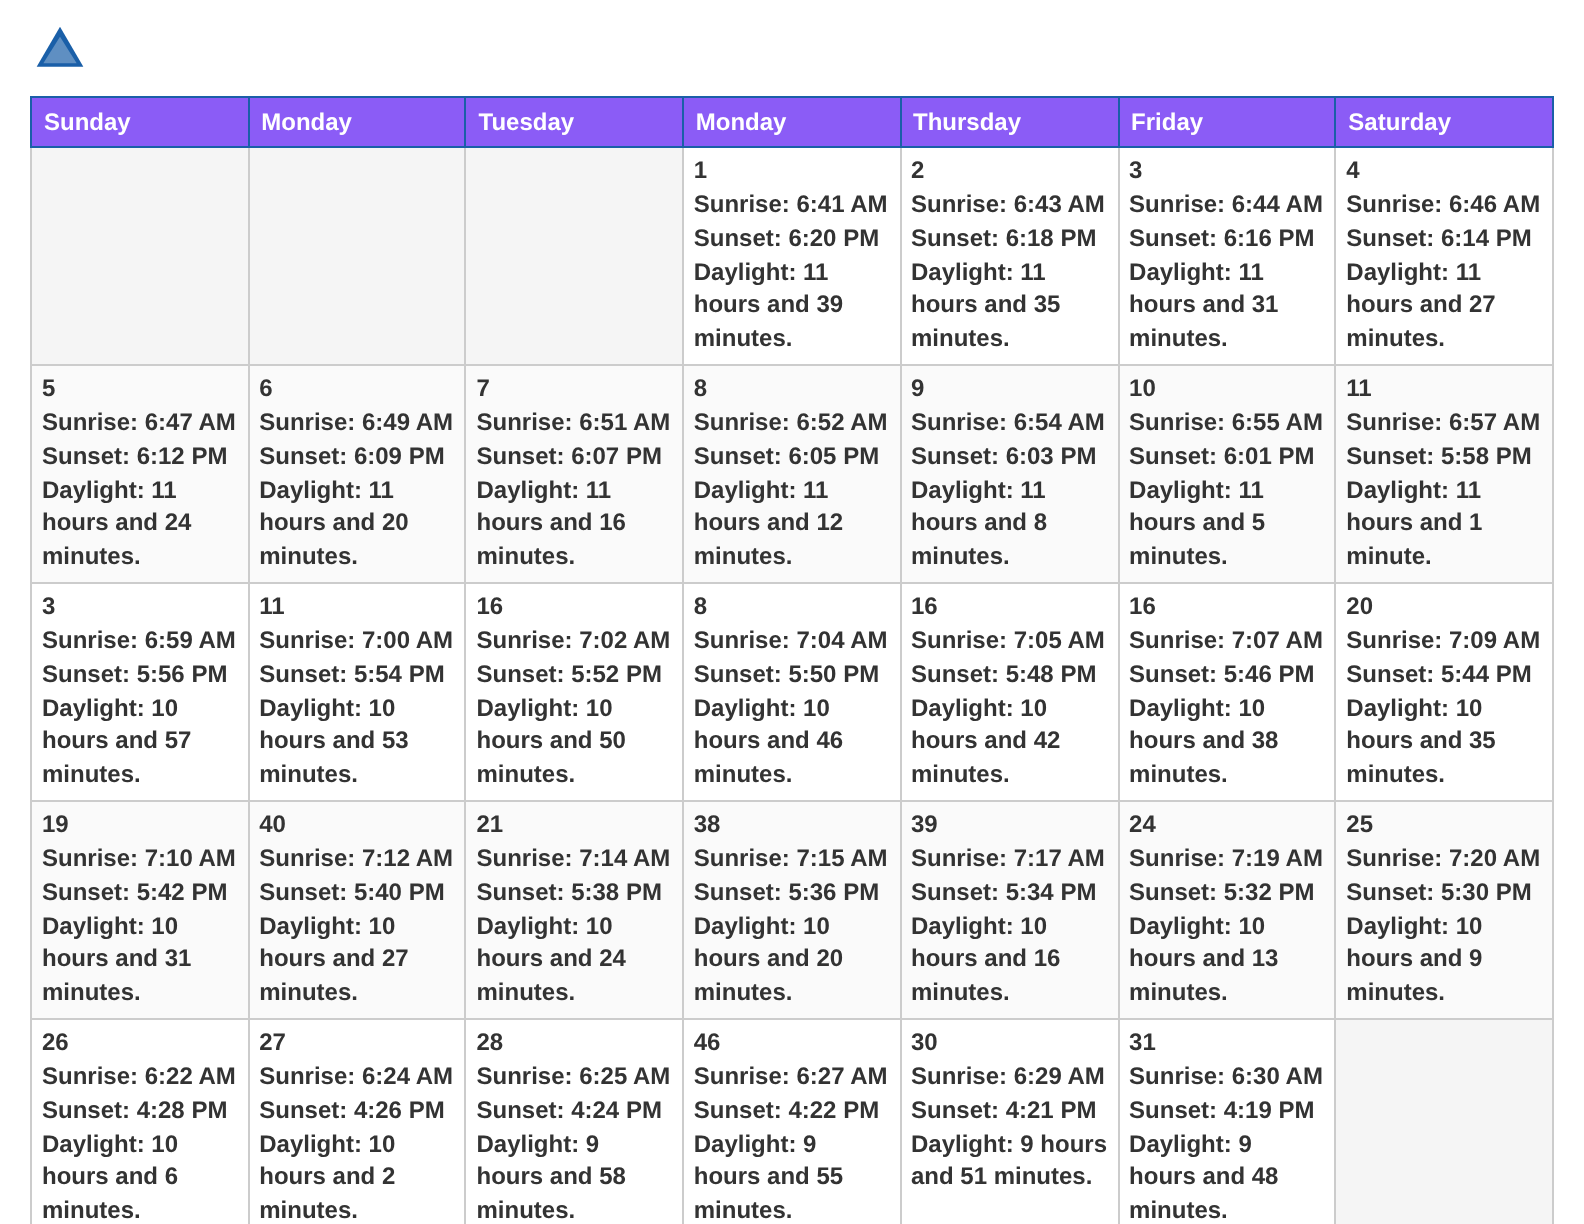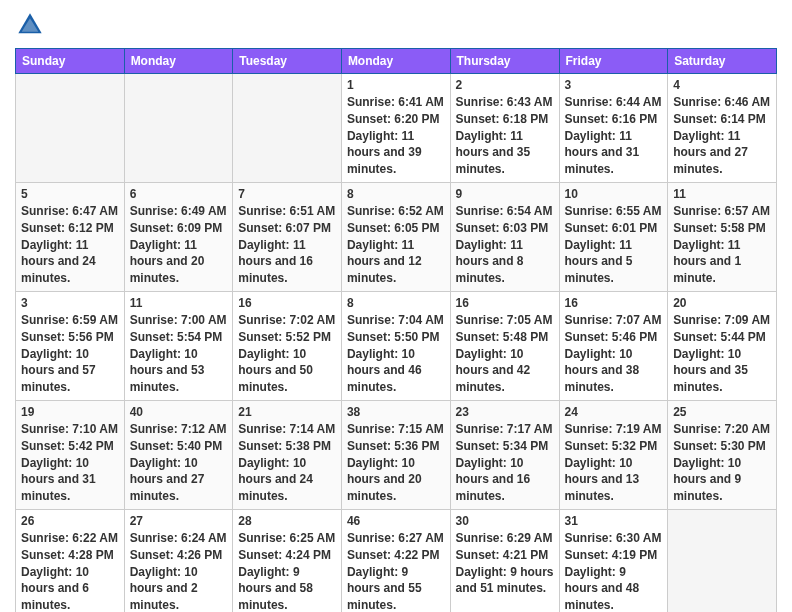--- a/index.html
+++ b/index.html
@@ -217,21 +217,21 @@
           </td>
           <td>
             <div class="day-number">21</div>
             <div class="day-info">Sunrise: 7:14 AM<br>Sunset: 5:38 PM<br>Daylight: 10 hours and 24 minutes.</div>
           </td>
           <td>
             <div class="day-number">38</div>
             <div class="day-info">Sunrise: 7:15 AM<br>Sunset: 5:36 PM<br>Daylight: 10 hours and 20 minutes.</div>
           </td>
           <td>
-            <div class="day-number">23</div>
+            <div class="day-number">39</div>
             <div class="day-info">Sunrise: 7:17 AM<br>Sunset: 5:34 PM<br>Daylight: 10 hours and 16 minutes.</div>
           </td>
           <td>
             <div class="day-number">24</div>
             <div class="day-info">Sunrise: 7:19 AM<br>Sunset: 5:32 PM<br>Daylight: 10 hours and 13 minutes.</div>
           </td>
           <td>
             <div class="day-number">25</div>
             <div class="day-info">Sunrise: 7:20 AM<br>Sunset: 5:30 PM<br>Daylight: 10 hours and 9 minutes.</div>
           </td>

